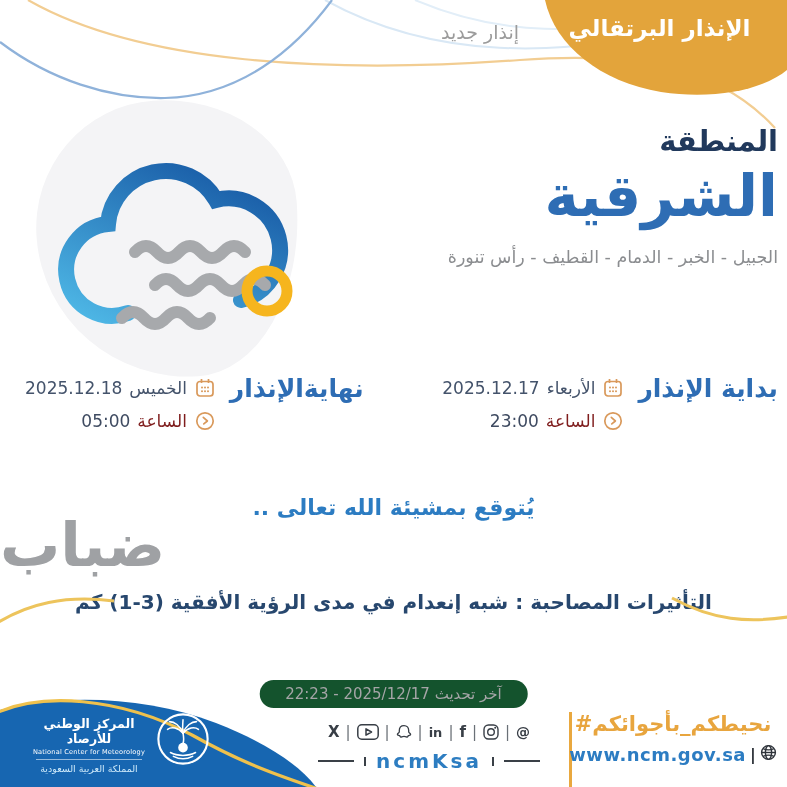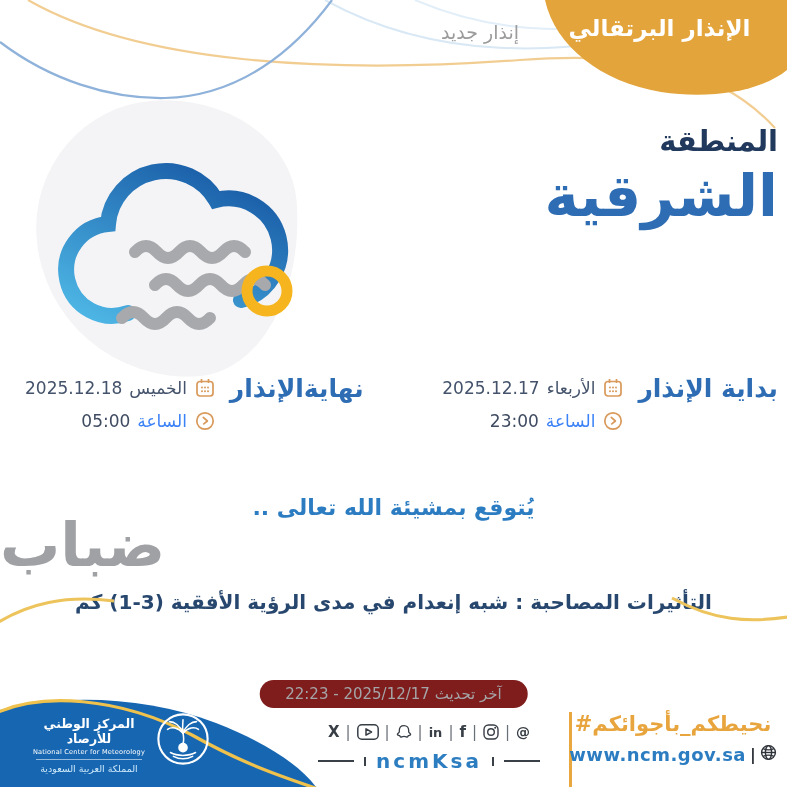--- a/index.html
+++ b/index.html
@@ -29,35 +29,35 @@
   .region-cities{font-size:17.5px;color:#8B8D90;margin-top:14px;}
 
   
   .time-block{position:absolute;top:375px;display:flex;direction:rtl;gap:14px;align-items:flex-start;}
   .tb-start{right:9px;}
   .tb-end{left:25px;}
   .t-label{font-size:25px;font-weight:bold;color:#2E6DB4;line-height:1.1;}
   .t-rows{display:flex;flex-direction:column;gap:11px;direction:rtl;margin-top:2px;}
   .t-row{display:flex;align-items:center;gap:7px;direction:rtl;}
   .t-day,.t-date{color:#44536B;font-size:17px;}
-  .t-hour{color:#3b82f6;font-size:17px;}
+  .t-hour{color:#7f1d1d;font-size:17px;}
   .t-time{color:#3F4B61;font-size:17px;}
   .t-ic{display:inline-flex;width:22px;height:22px;}
 
   .intro{position:absolute;top:467px;left:0;width:100%;text-align:center;
     font-size:22px;font-weight:bold;color:#2C7CC2;direction:rtl;margin-top:28px;}
   .phenom{position:absolute;top:498px;left:0;width:100%;text-align:left;
     font-size:60px;font-weight:bold;color:#9FA1A4;direction:rtl;line-height:1.2;margin-top:11px;}
   .effects{position:absolute;top:590px;left:0;width:100%;text-align:center;
     font-size:20px;font-weight:bold;color:#27476E;direction:rtl;}
 
   .swooshes{position:absolute;top:585px;left:0;pointer-events:none;}
 
   .pill{position:absolute;top:680px;left:50%;transform:translateX(-50%);
-    background:#7f1d1d;border-radius:17px;padding:5px 26px;font-size:15px;color:#A5A5A7;
+    background:#14532d;border-radius:17px;padding:5px 26px;font-size:15px;color:#A5A5A7;
     direction:rtl;white-space:nowrap;}
 
   
   .footer-svg{position:absolute;left:0;bottom:0;pointer-events:none;}
   .logo{position:absolute;left:32px;bottom:13px;display:flex;direction:rtl;gap:9px;align-items:center;}
   .logo-texts{width:114px;text-align:center;direction:rtl;margin-top:8px;}
   .org-ar{color:#ffffff;font-size:12.5px;font-weight:bold;line-height:1.2;}
   .org-en{color:#ffffff;font-size:6.6px;margin-top:2px;letter-spacing:.2px;}
   .logo-hr{border:none;border-top:1px solid rgba(255,255,255,.55);margin:3px 4px;}
   .country{color:#CDE9FA;font-size:9.5px;}
@@ -116,20 +116,21 @@
       <path d="M77,124 q11,-12 22,0 t22,0 t22,0 t22,0 t22,0"></path>
       <path d="M97,157 q11,-12 22,0 t22,0 t22,0 t22,0 t22,0"></path>
       <path d="M64,190 q11,-12 22,0 t22,0 t22,0 t22,0"></path>
     </g>
     <circle cx="209" cy="163" r="20" fill="none" stroke="#F6B51E" stroke-width="11"></circle>
   </svg>
 
   <div class="region">
     <div class="region-label">المنطقة</div>
     <div class="region-name">الشرقية</div>
+    <div class="region-cities">الجبيل - الخبر - الدمام - القطيف - رأس تنورة</div>
   </div>
 
   <div class="time-block tb-start">
     <div class="t-label">بداية الإنذار</div>
     <div class="t-rows">
       <div class="t-row">
         <span class="t-ic">
           <svg width="22" height="22" viewBox="0 0 22 22" fill="none" stroke="#D9995B" stroke-width="1.7">
             <rect x="3" y="4.5" width="16" height="14.5" rx="3"></rect>
             <path d="M7.5,2 V6 M14.5,2 V6"></path>

